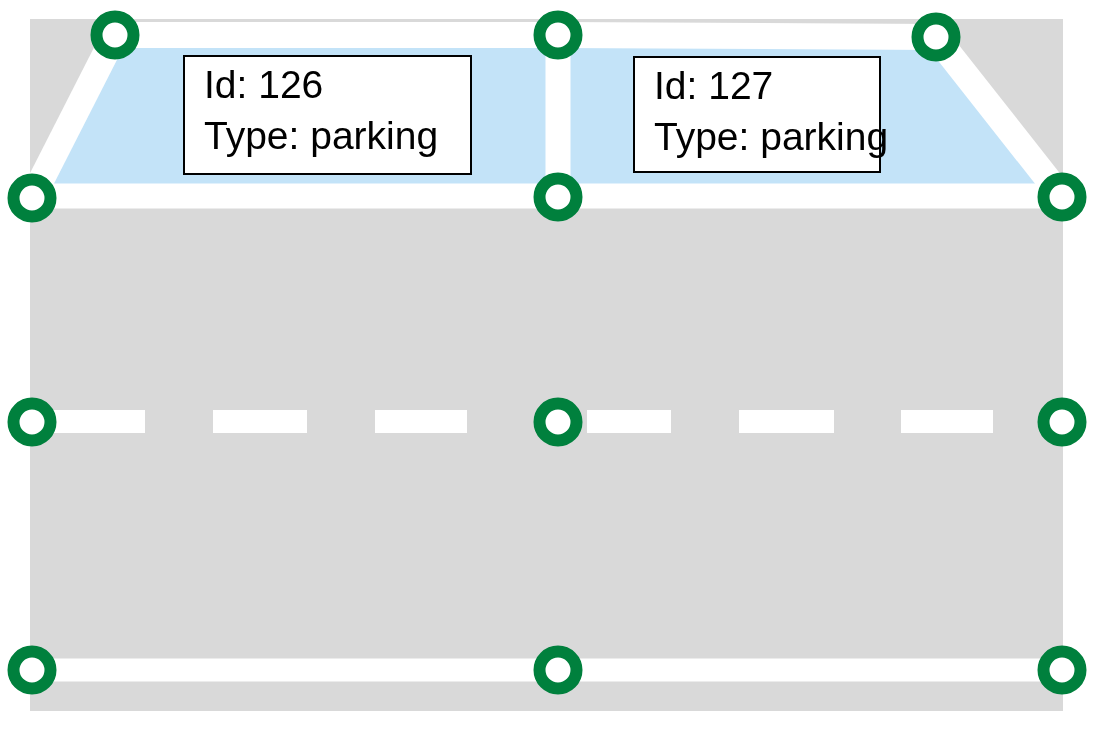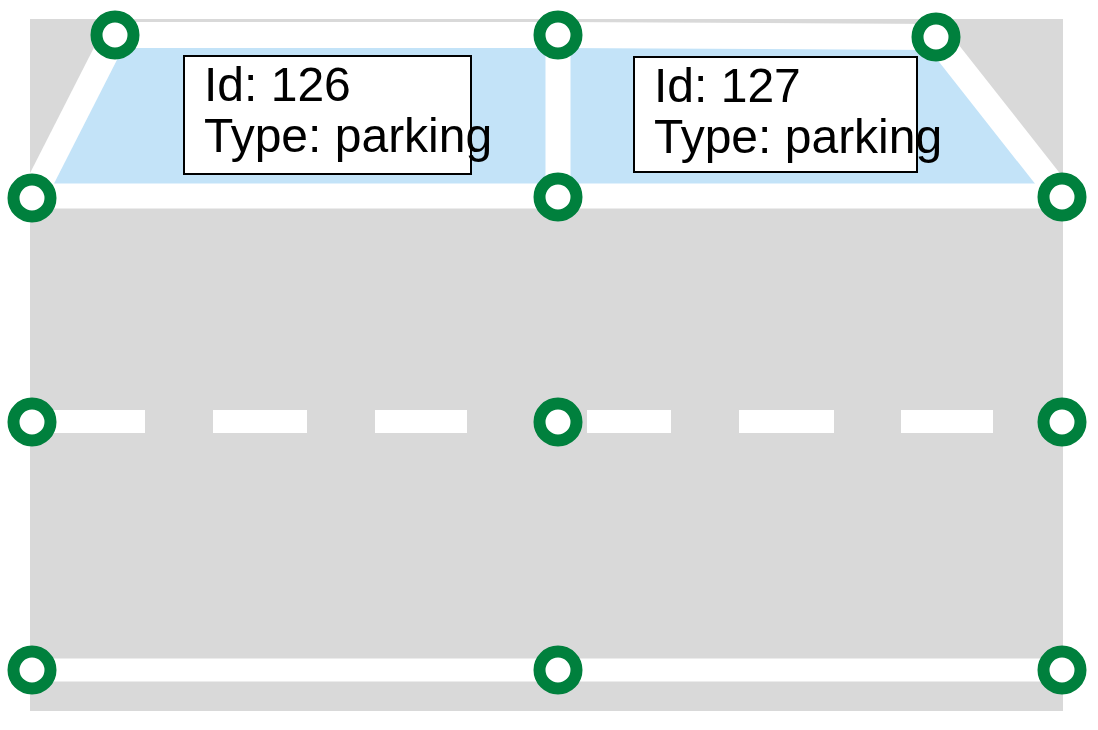--- a/index.html
+++ b/index.html
@@ -20,35 +20,35 @@
     left: 0;
     top: 0;
     display: block;
   }
   .parking-label {
     position: absolute;
     box-sizing: border-box;
     background: #ffffff;
     border: 2px solid #000000;
     color: #000000;
-    font-size: 48px;
+    font-size: 39px;
     line-height: 51px;
     padding: 2px 0 0 19px;
     white-space: nowrap;
   }
   .label-126 {
     left: 183px;
     top: 55px;
     width: 289px;
     height: 120px;
   }
   .label-127 {
     left: 633px;
     top: 56px;
-    width: 285px;
+    width: 248px;
     height: 117px;
   }
   .label-line {
     display: block;
   }
 </style>
 </head>
 <body>
 
 <div class="canvas">

